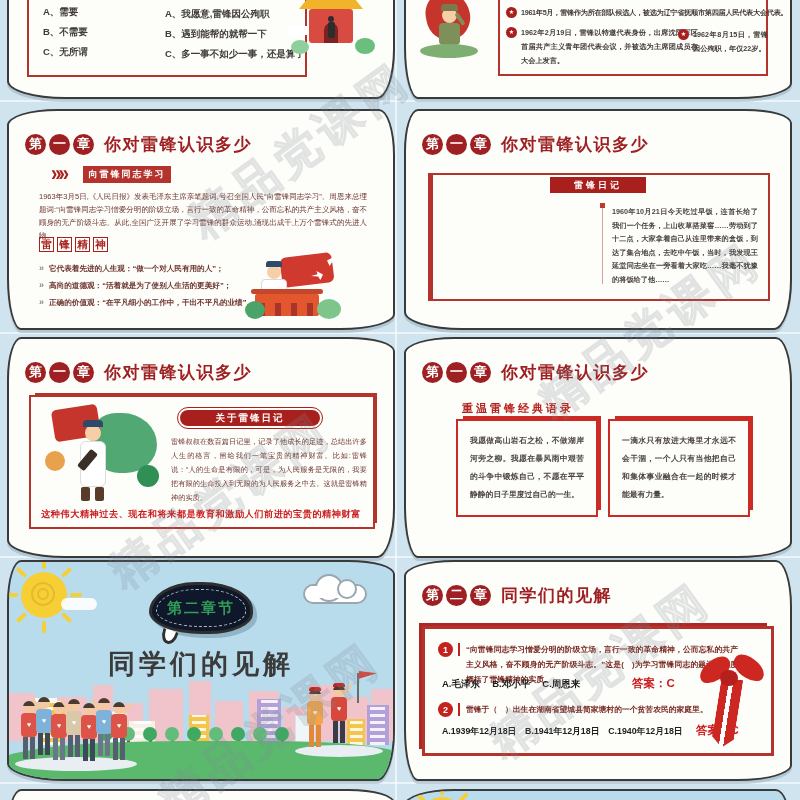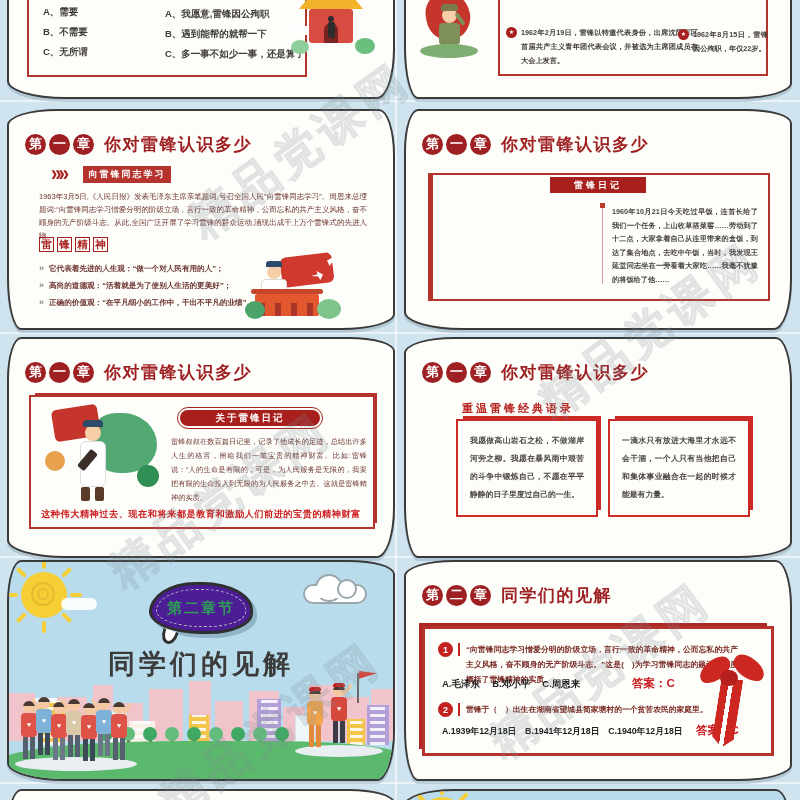--- a/index.html
+++ b/index.html
@@ -80,21 +80,21 @@
   .sky{background:#b9dcec;}
   .sun{border-radius:50%;background:#f6cf35;}
   .sun-core{border:2px solid #e8b82f;border-radius:50%;}
   .ray{width:4px;height:12px;background:#f6cf35;border-radius:2px;left:50%;top:50%;margin:-6px 0 0 -2px;}
   .ocloud{background:#fff;border:2px solid #9aa7ad;border-radius:14px;}
   .ocloud::before{content:"";position:absolute;width:24px;height:24px;border-radius:50%;background:#fff;
                   border:2px solid #9aa7ad;top:-12px;left:10px;}
   .ocloud::after{content:"";position:absolute;width:16px;height:16px;border-radius:50%;background:#fff;
                  border:2px solid #9aa7ad;top:-7px;right:8px;}
   .ocloud i{position:absolute;left:2px;right:2px;top:0;height:12px;background:#fff;border-radius:10px;}
-  .bubble{background:#4c1d95;border:3px solid #2f2f2f;border-radius:48% 52% 46% 54%/62% 58% 42% 46%;
+  .bubble{background:#0f172a;border:3px solid #2f2f2f;border-radius:48% 52% 46% 54%/62% 58% 42% 46%;
           box-shadow:4px 4px 0 rgba(110,150,170,.55);display:flex;align-items:center;justify-content:center;}
   .bubble::before{content:"";position:absolute;inset:4px;border:1.5px dashed #b5bdc2;border-radius:inherit;}
   .bubble-tail{width:16px;height:14px;background:#fff;border:3px solid #2f2f2f;border-radius:0 0 60% 60%/0 0 100% 100%;
                transform:rotate(18deg);border-top:none;}
   .bubble-txt{position:static;color:#2f9e58;font-size:15px;font-weight:bold;letter-spacing:2px;
               font-family:"Liberation Serif",serif;}
   .cover-title{left:0;right:0;text-align:center;color:#3b3b3b;font-size:27px;font-weight:bold;letter-spacing:4px;}
   .dashcloud{height:4px;background:#fff;border-radius:3px;opacity:.85;}
   .pinkb{background:#f1c3cb;bottom:38px;}
   .bldg{bottom:34px;}
@@ -162,20 +162,24 @@
   <div class="slide tornB" style="left:404px;top:-122px">
     <div class="redframe" style="left:92px;top:30px;width:270px;height:166px"></div>
     <div style="left:6px;top:108px;width:80px;height:80px">
       <div style="left:14px;top:4px;width:44px;height:48px;background:#c5352c;border-radius:46% 54% 50% 50%;transform:rotate(-10deg)"></div>
       <div style="left:30px;top:20px;width:15px;height:15px;background:#f6cfa8;border-radius:50%"></div>
       <div style="left:29px;top:16px;width:17px;height:7px;background:#7b7a4c;border-radius:4px 4px 0 0"></div>
       <div style="left:27px;top:35px;width:21px;height:22px;background:#7f8f5a;border-radius:4px"></div>
       <div style="left:46px;top:24px;width:4px;height:14px;background:#7f8f5a;border-radius:2px;transform:rotate(-35deg)"></div>
       <div style="left:8px;top:56px;width:58px;height:14px;background:#7fae72;border-radius:50%"></div>
     </div>
+    <div class="t-entry" style="left:100px;top:126px;width:262px">
+      <span class="t-ico">★</span>
+      <div class="t-txt" style="white-space:nowrap;letter-spacing:-.3px">1961年5月，雷锋作为所在部队候选人，被选为辽宁省抚顺市第四届人民代表大会代表。</div>
+    </div>
     <div class="t-entry" style="left:100px;top:146px;width:192px">
       <span class="t-ico">★</span>
       <div class="t-txt">1962年2月19日，雷锋以特邀代表身份，出席沈阳军区首届共产主义青年团代表会议，并被选为主席团成员在大会上发言。</div>
     </div>
     <div class="t-entry" style="left:272px;top:148px;width:90px">
       <span class="t-ico">★</span>
       <div class="t-txt">1962年8月15日，雷锋因公殉职，年仅22岁。</div>
     </div>
   </div>
 

